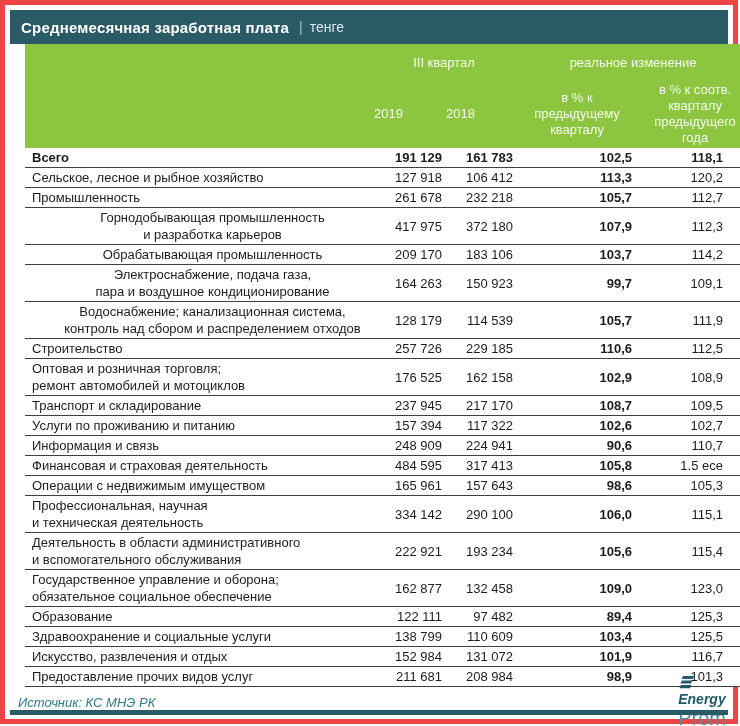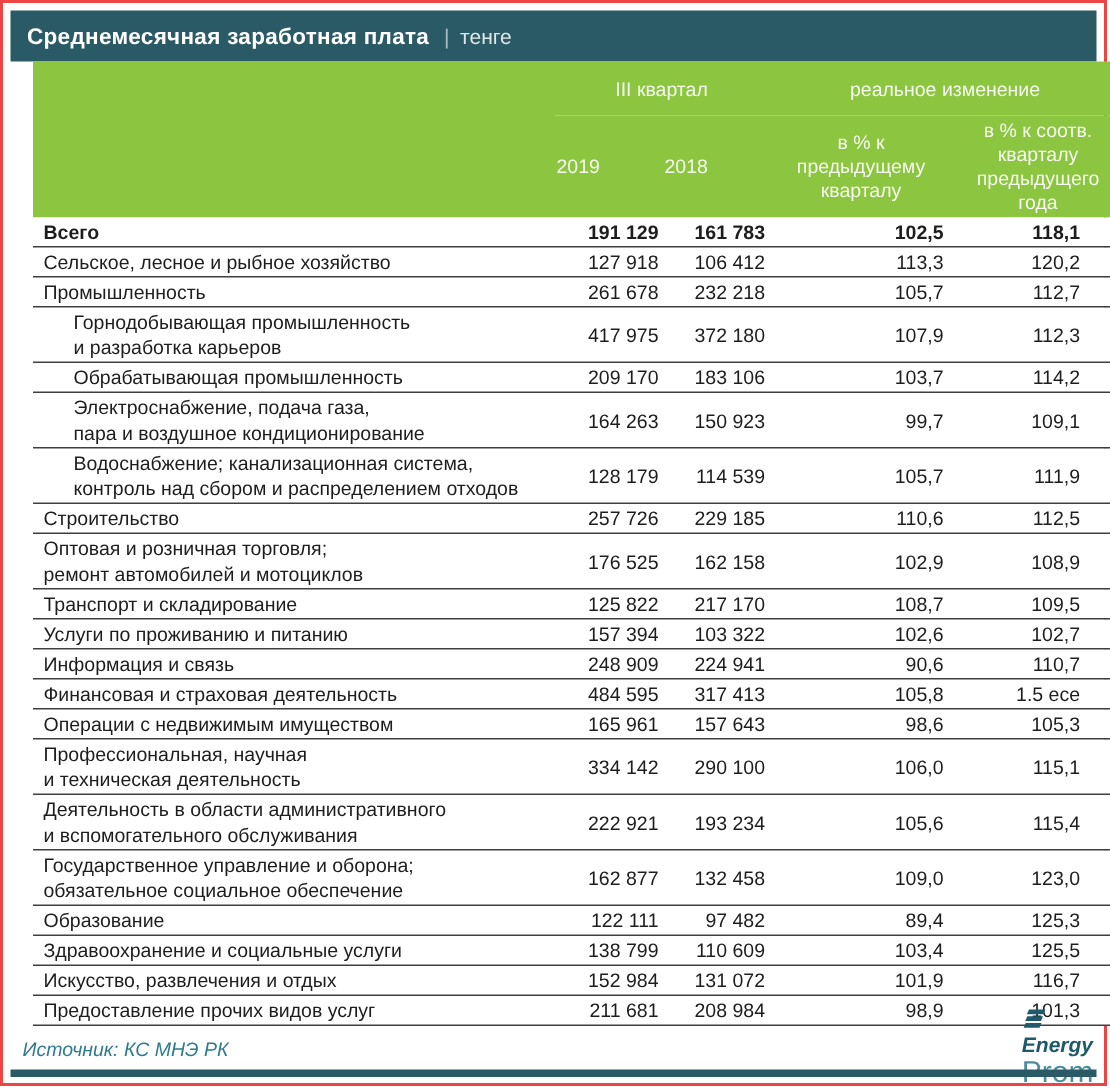--- a/index.html
+++ b/index.html
@@ -5,21 +5,21 @@
   html,body { margin:0; padding:0; }
   body {
     width:740px; height:726px;
     background:#ffffff;
     font-family:"Liberation Sans","DejaVu Sans",sans-serif;
     overflow:hidden;
   }
   .page {
     position:relative;
     width:738px; height:724px;
-    border:2px solid #ef4444;
+    border:5px solid #ef4444;
     box-sizing:border-box;
     background:#fff;
   }
   
   .titlebar {
     position:absolute; top:5px; left:5px; right:5px; height:34px;
     background:var(--header_teal,#2b5a67);
     color:#fff;
     display:flex; align-items:center;
     padding-left:11px; box-sizing:border-box;
@@ -50,25 +50,25 @@
   tbody td {
     font-size:13px;
     color:#1d1d1d;
     border-bottom:1px solid var(--row_border,#3f3f3f);
     padding:1px 0;
     line-height:17px;
     vertical-align:middle;
     background:#fff;
   }
   td.label { padding-left:7px; white-space:pre-line; }
-  td.label.indent { padding-left:27px; }
+  td.label.indent { padding-left:27px;text-align:center; }
   td.num { text-align:right; }
   td.n2019 { padding-right:3px;margin-top:17px; }
   td.n2018 { padding-right:2px; }
-  td.p1 { padding-right:7px; }
+  td.p1 { padding-right:7px;font-weight:bold; }
   td.p2 { padding-right:28px; }
   tr.bold td { font-weight:bold; }
 
   
   .footer {
     position:absolute; left:6px; right:6px; top:682px; height:30px;
     display:flex; justify-content:space-between; align-items:center;
   }
   .source {
     font-style:italic;
@@ -187,29 +187,29 @@
         <tr>
           <td class="label">Оптовая и розничная торговля;
 ремонт автомобилей и мотоциклов</td>
           <td class="num n2019">176 525</td>
           <td class="num n2018">162 158</td>
           <td class="num p1">102,9</td>
           <td class="num p2">108,9</td>
         </tr>
         <tr>
           <td class="label">Транспорт и складирование</td>
-          <td class="num n2019">125 822</td>
+          <td class="num n2019">237 945</td>
           <td class="num n2018">217 170</td>
           <td class="num p1">108,7</td>
           <td class="num p2">109,5</td>
         </tr>
         <tr>
           <td class="label">Услуги по проживанию и питанию</td>
           <td class="num n2019">157 394</td>
-          <td class="num n2018">103 322</td>
+          <td class="num n2018">117 322</td>
           <td class="num p1">102,6</td>
           <td class="num p2">102,7</td>
         </tr>
         <tr>
           <td class="label">Информация и связь</td>
           <td class="num n2019">248 909</td>
           <td class="num n2018">224 941</td>
           <td class="num p1">90,6</td>
           <td class="num p2">110,7</td>
         </tr>

